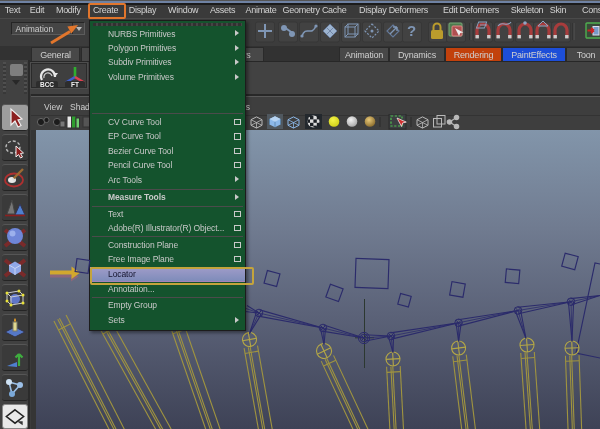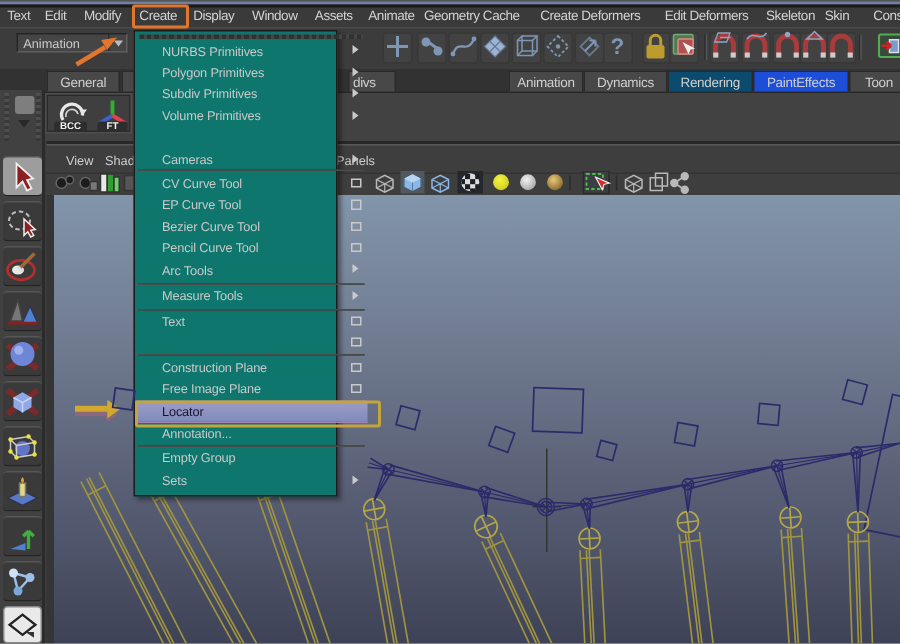--- a/index.html
+++ b/index.html
@@ -12,21 +12,21 @@
 <div style="position:absolute;left:0;top:3px;width:600px;height:1.5px;background:#1b1b1b"></div>
 <span style="position:absolute;left:12.5px;top:5px;transform:translateX(-50%);font-size:9px;letter-spacing:-0.3px;color:#d2d2d2;white-space:nowrap">Text</span>
     <span style="position:absolute;left:37px;top:5px;transform:translateX(-50%);font-size:9px;letter-spacing:-0.3px;color:#d2d2d2;white-space:nowrap">Edit</span>
     <span style="position:absolute;left:68.3px;top:5px;transform:translateX(-50%);font-size:9px;letter-spacing:-0.3px;color:#d2d2d2;white-space:nowrap">Modify</span>
     <span style="position:absolute;left:105.5px;top:5px;transform:translateX(-50%);font-size:9px;letter-spacing:-0.3px;color:#d2d2d2;white-space:nowrap">Create</span>
     <span style="position:absolute;left:142.5px;top:5px;transform:translateX(-50%);font-size:9px;letter-spacing:-0.3px;color:#d2d2d2;white-space:nowrap">Display</span>
     <span style="position:absolute;left:183.2px;top:5px;transform:translateX(-50%);font-size:9px;letter-spacing:-0.3px;color:#d2d2d2;white-space:nowrap">Window</span>
     <span style="position:absolute;left:222.5px;top:5px;transform:translateX(-50%);font-size:9px;letter-spacing:-0.3px;color:#d2d2d2;white-space:nowrap">Assets</span>
     <span style="position:absolute;left:261px;top:5px;transform:translateX(-50%);font-size:9px;letter-spacing:-0.3px;color:#d2d2d2;white-space:nowrap">Animate</span>
     <span style="position:absolute;left:314.5px;top:5px;transform:translateX(-50%);font-size:9px;letter-spacing:-0.3px;color:#d2d2d2;white-space:nowrap">Geometry Cache</span>
-    <span style="position:absolute;left:393.5px;top:5px;transform:translateX(-50%);font-size:9px;letter-spacing:-0.3px;color:#d2d2d2;white-space:nowrap">Create Deformers</span>
+    <span style="position:absolute;left:393.5px;top:5px;transform:translateX(-50%);font-size:9px;letter-spacing:-0.3px;color:#d2d2d2;white-space:nowrap">Display Deformers</span>
     <span style="position:absolute;left:471px;top:5px;transform:translateX(-50%);font-size:9px;letter-spacing:-0.3px;color:#d2d2d2;white-space:nowrap">Edit Deformers</span>
     <span style="position:absolute;left:527px;top:5px;transform:translateX(-50%);font-size:9px;letter-spacing:-0.3px;color:#d2d2d2;white-space:nowrap">Skeleton</span>
     <span style="position:absolute;left:558px;top:5px;transform:translateX(-50%);font-size:9px;letter-spacing:-0.3px;color:#d2d2d2;white-space:nowrap">Skin</span>
     <span style="position:absolute;left:600px;top:5px;transform:translateX(-50%);font-size:9px;letter-spacing:-0.3px;color:#d2d2d2;white-space:nowrap">Constrain</span>
 
 <div style="position:absolute;left:0;top:18px;width:600px;height:28px;background:#3c3c3c;border-top:1px solid #4a4a4a"></div>
 <div style="position:absolute;left:10.5px;top:21.5px;width:74px;height:13px;background:#454545;border-top:1px solid #252525;border-left:1px solid #252525;border-bottom:1px solid #5c5c5c;border-right:1px solid #5c5c5c">
 <span style="position:absolute;left:4px;top:1px;font-size:8.5px;color:#cccccc">Animation</span>
 <span style="position:absolute;right:2px;top:4px;width:0;height:0;border-top:4px solid #bbb;border-left:3.5px solid transparent;border-right:3.5px solid transparent"></span>
 <span style="position:absolute;right:11px;top:0;width:1px;height:11px;background:#2a2a2a"></span>
@@ -134,21 +134,21 @@
         <path d="M1.5,7.5 H8 M8,7.5 L5,4.8 M8,7.5 L5,10.2" stroke="#cc2222" stroke-width="1.8" fill="none"></path>
       </g>
     </svg>
 
 <div style="position:absolute;left:0;top:46px;width:600px;height:16px;background:#323232;border-bottom:1px solid #272727"></div>
 <div style="position:absolute;left:31px;top:47px;width:49px;height:14px;background:#484848;border:1px solid #2a2a2a;border-bottom:none;text-align:center;font-size:9px;letter-spacing:-0.2px;color:#cfcfcf;line-height:14px">General</div>
     <div style="position:absolute;left:81px;top:47px;width:30px;height:14px;background:#484848;border:1px solid #2a2a2a;border-bottom:none;font-size:9px;letter-spacing:-0.2px;color:#cfcfcf;line-height:14px;padding-left:8px">Cu</div>
     <div style="position:absolute;left:232px;top:47px;width:32px;height:14px;background:#484848;border:1px solid #2a2a2a;border-bottom:none;font-size:9px;letter-spacing:-0.2px;color:#cfcfcf;line-height:14px">&nbsp;divs</div>
     <div style="position:absolute;left:339px;top:47px;width:50px;height:14px;background:#484848;border:1px solid #2a2a2a;border-bottom:none;text-align:center;font-size:9px;letter-spacing:-0.2px;color:#cfcfcf;line-height:14px">Animation</div>
     <div style="position:absolute;left:389px;top:47px;width:56px;height:14px;background:#484848;border:1px solid #2a2a2a;border-bottom:none;text-align:center;font-size:9px;letter-spacing:-0.2px;color:#cfcfcf;line-height:14px">Dynamics</div>
-    <div style="position:absolute;left:445px;top:47px;width:57px;height:14px;background:#0c4a6e;border:1px solid #2a2a2a;border-bottom:none;text-align:center;font-size:9px;letter-spacing:-0.2px;color:#cfcfcf;line-height:14px">Rendering</div>
+    <div style="position:absolute;left:445px;top:47px;width:57px;height:14px;background:#c2410c;border:1px solid #2a2a2a;border-bottom:none;text-align:center;font-size:9px;letter-spacing:-0.2px;color:#cfcfcf;line-height:14px">Rendering</div>
     <div style="position:absolute;left:502px;top:47px;width:64px;height:14px;background:#1d4ed8;border:1px solid #2a2a2a;border-bottom:none;text-align:center;font-size:9px;letter-spacing:-0.2px;color:#cfcfcf;line-height:14px">PaintEffects</div>
     <div style="position:absolute;left:566px;top:47px;width:40px;height:14px;background:#484848;border:1px solid #2a2a2a;border-bottom:none;text-align:center;font-size:9px;letter-spacing:-0.2px;color:#cfcfcf;line-height:14px">Toon</div>
 
 <div style="position:absolute;left:0;top:62px;width:600px;height:32px;background:#424242"></div>
 <div style="position:absolute;left:31px;top:63px;width:56px;height:25px;background:#3f3f3f;border:1px solid #2a2a2a;outline:1px solid #4e4e4e">
 <svg viewBox="0 0 56 25" style="position:absolute;left:0;top:0;width:56px;height:25px">
 <path d="M10,16 a7,7 0 1 1 13,-3" fill="none" stroke="#e8e8e8" stroke-width="2.2"></path>
 <path d="M12,14 a4,4 0 1 1 8,-2" fill="none" stroke="#d0d0d0" stroke-width="1.2"></path>
 <path d="M23,13 l3,-4 l-5,0 Z" fill="#e8e8e8"></path>
 <line x1="43" y1="13" x2="43" y2="3" stroke="#2fae2f" stroke-width="2.6"></line>
@@ -517,42 +517,38 @@
           <circle cx="6" cy="6" r="3" fill="#cfe2f4"></circle>
           <circle cx="17" cy="9" r="3" fill="#9cc0e8"></circle>
           <circle cx="9" cy="18" r="3" fill="#7aa8d8"></circle>
         </svg></div>
     </div>
     <div style="position:absolute;left:2px;top:404px;width:26px;height:25px;background:#e9e9e9;border-radius:3px;border:1px solid #888"><svg viewBox="0 0 24 24" style="width:24px;height:23px">
         <path d="M12,5 L21,12 L12,19 L3,12 Z" fill="none" stroke="#222" stroke-width="1.6"></path>
         <path d="M14,17 l6,0 l0,4 Z" fill="#333"></path>
       </svg></div>
 
-<div style="position:absolute;left:89px;top:20px;width:136px;height:311px;background:#0f766e;border:1px solid #1c1c1c;box-shadow:2px 2px 3px rgba(0,0,0,0.4);z-index:5">
+<div style="position:absolute;left:89px;top:20px;width:157px;height:311px;background:#14532d;border:1px solid #1c1c1c;box-shadow:2px 2px 3px rgba(0,0,0,0.4);z-index:5">
       <div style="position:absolute;left:3px;top:2px;width:149px;height:3px;background:repeating-linear-gradient(90deg,#313131 0 3px,#454545 3px 5px)"></div>
       <div style="position:absolute;left:0;top:5.8px;width:155px;height:14.4px;">
         <span style="position:absolute;left:18px;top:1.8px;font-size:8.5px;letter-spacing:-0.1px;color:#c9c9c9;white-space:nowrap">NURBS Primitives</span>
         <span style="position:absolute;left:144.5px;top:3.7px;width:0;height:0;border-left:4px solid #c9c9c9;border-top:3.2px solid transparent;border-bottom:3.2px solid transparent"></span>
       </div>
       <div style="position:absolute;left:0;top:20.2px;width:155px;height:14.4px;">
         <span style="position:absolute;left:18px;top:1.8px;font-size:8.5px;letter-spacing:-0.1px;color:#c9c9c9;white-space:nowrap">Polygon Primitives</span>
         <span style="position:absolute;left:144.5px;top:3.7px;width:0;height:0;border-left:4px solid #c9c9c9;border-top:3.2px solid transparent;border-bottom:3.2px solid transparent"></span>
       </div>
       <div style="position:absolute;left:0;top:34.7px;width:155px;height:14.4px;">
         <span style="position:absolute;left:18px;top:1.8px;font-size:8.5px;letter-spacing:-0.1px;color:#c9c9c9;white-space:nowrap">Subdiv Primitives</span>
         <span style="position:absolute;left:144.5px;top:3.7px;width:0;height:0;border-left:4px solid #c9c9c9;border-top:3.2px solid transparent;border-bottom:3.2px solid transparent"></span>
       </div>
       <div style="position:absolute;left:0;top:49.1px;width:155px;height:14.4px;">
         <span style="position:absolute;left:18px;top:1.8px;font-size:8.5px;letter-spacing:-0.1px;color:#c9c9c9;white-space:nowrap">Volume Primitives</span>
         <span style="position:absolute;left:144.5px;top:3.7px;width:0;height:0;border-left:4px solid #c9c9c9;border-top:3.2px solid transparent;border-bottom:3.2px solid transparent"></span>
       </div>
-      <div style="position:absolute;left:0;top:78.0px;width:155px;height:14.4px;">
-        <span style="position:absolute;left:18px;top:1.8px;font-size:8.5px;letter-spacing:-0.1px;color:#c9c9c9;white-space:nowrap">Cameras</span>
-        <span style="position:absolute;left:144.5px;top:3.7px;width:0;height:0;border-left:4px solid #c9c9c9;border-top:3.2px solid transparent;border-bottom:3.2px solid transparent"></span>
-      </div>
       <div style="position:absolute;left:2px;top:92.3px;width:151px;height:1px;background:#2e2e2e;border-bottom:1px solid #4b4b4b"></div>
       <div style="position:absolute;left:0;top:94.1px;width:155px;height:14.4px;">
         <span style="position:absolute;left:18px;top:1.8px;font-size:8.5px;letter-spacing:-0.1px;color:#c9c9c9;white-space:nowrap">CV Curve Tool</span>
         <span style="position:absolute;left:144px;top:3.6px;width:6.5px;height:6.5px;border:1px solid #c9c9c9"></span>
       </div>
       <div style="position:absolute;left:0;top:108.6px;width:155px;height:14.4px;">
         <span style="position:absolute;left:18px;top:1.8px;font-size:8.5px;letter-spacing:-0.1px;color:#c9c9c9;white-space:nowrap">EP Curve Tool</span>
         <span style="position:absolute;left:144px;top:3.6px;width:6.5px;height:6.5px;border:1px solid #c9c9c9"></span>
       </div>
       <div style="position:absolute;left:0;top:137.4px;width:155px;height:14.4px;">
@@ -561,30 +557,31 @@
       </div>
       <div style="position:absolute;left:0;top:123.0px;width:155px;height:14.4px;">
         <span style="position:absolute;left:18px;top:1.8px;font-size:8.5px;letter-spacing:-0.1px;color:#c9c9c9;white-space:nowrap">Bezier Curve Tool</span>
         <span style="position:absolute;left:144px;top:3.6px;width:6.5px;height:6.5px;border:1px solid #c9c9c9"></span>
       </div>
       <div style="position:absolute;left:0;top:151.8px;width:155px;height:14.4px;">
         <span style="position:absolute;left:18px;top:1.8px;font-size:8.5px;letter-spacing:-0.1px;color:#c9c9c9;white-space:nowrap">Arc Tools</span>
         <span style="position:absolute;left:144.5px;top:3.7px;width:0;height:0;border-left:4px solid #c9c9c9;border-top:3.2px solid transparent;border-bottom:3.2px solid transparent"></span>
       </div>
       <div style="position:absolute;left:2px;top:168.1px;width:151px;height:1px;background:#2e2e2e;border-bottom:1px solid #4b4b4b"></div>
-      <div style="position:absolute;left:0;top:169.2px;width:155px;height:14.4px;">
+      <div style="position:absolute;left:0;top:169.2px;width:155px;height:14.4px;font-weight:bold;">
         <span style="position:absolute;left:18px;top:1.8px;font-size:8.5px;letter-spacing:-0.1px;color:#c9c9c9;white-space:nowrap">Measure Tools</span>
         <span style="position:absolute;left:144.5px;top:3.7px;width:0;height:0;border-left:4px solid #c9c9c9;border-top:3.2px solid transparent;border-bottom:3.2px solid transparent"></span>
       </div>
       <div style="position:absolute;left:2px;top:184.7px;width:151px;height:1px;background:#2e2e2e;border-bottom:1px solid #4b4b4b"></div>
       <div style="position:absolute;left:0;top:186.2px;width:155px;height:14.4px;">
         <span style="position:absolute;left:18px;top:1.8px;font-size:8.5px;letter-spacing:-0.1px;color:#c9c9c9;white-space:nowrap">Text</span>
         <span style="position:absolute;left:144px;top:3.6px;width:6.5px;height:6.5px;border:1px solid #c9c9c9"></span>
       </div>
       <div style="position:absolute;left:0;top:200.4px;width:155px;height:14.4px;">
+        <span style="position:absolute;left:18px;top:1.8px;font-size:8.5px;letter-spacing:-0.1px;color:#c9c9c9;white-space:nowrap">Adobe(R) Illustrator(R) Object...</span>
         <span style="position:absolute;left:144px;top:3.6px;width:6.5px;height:6.5px;border:1px solid #c9c9c9"></span>
       </div>
       <div style="position:absolute;left:2px;top:215.2px;width:151px;height:1px;background:#2e2e2e;border-bottom:1px solid #4b4b4b"></div>
       <div style="position:absolute;left:0;top:217.0px;width:155px;height:14.4px;">
         <span style="position:absolute;left:18px;top:1.8px;font-size:8.5px;letter-spacing:-0.1px;color:#c9c9c9;white-space:nowrap">Construction Plane</span>
         <span style="position:absolute;left:144px;top:3.6px;width:6.5px;height:6.5px;border:1px solid #c9c9c9"></span>
       </div>
       <div style="position:absolute;left:0;top:231.4px;width:155px;height:14.4px;">
         <span style="position:absolute;left:18px;top:1.8px;font-size:8.5px;letter-spacing:-0.1px;color:#c9c9c9;white-space:nowrap">Free Image Plane</span>
         <span style="position:absolute;left:144px;top:3.6px;width:6.5px;height:6.5px;border:1px solid #c9c9c9"></span>

